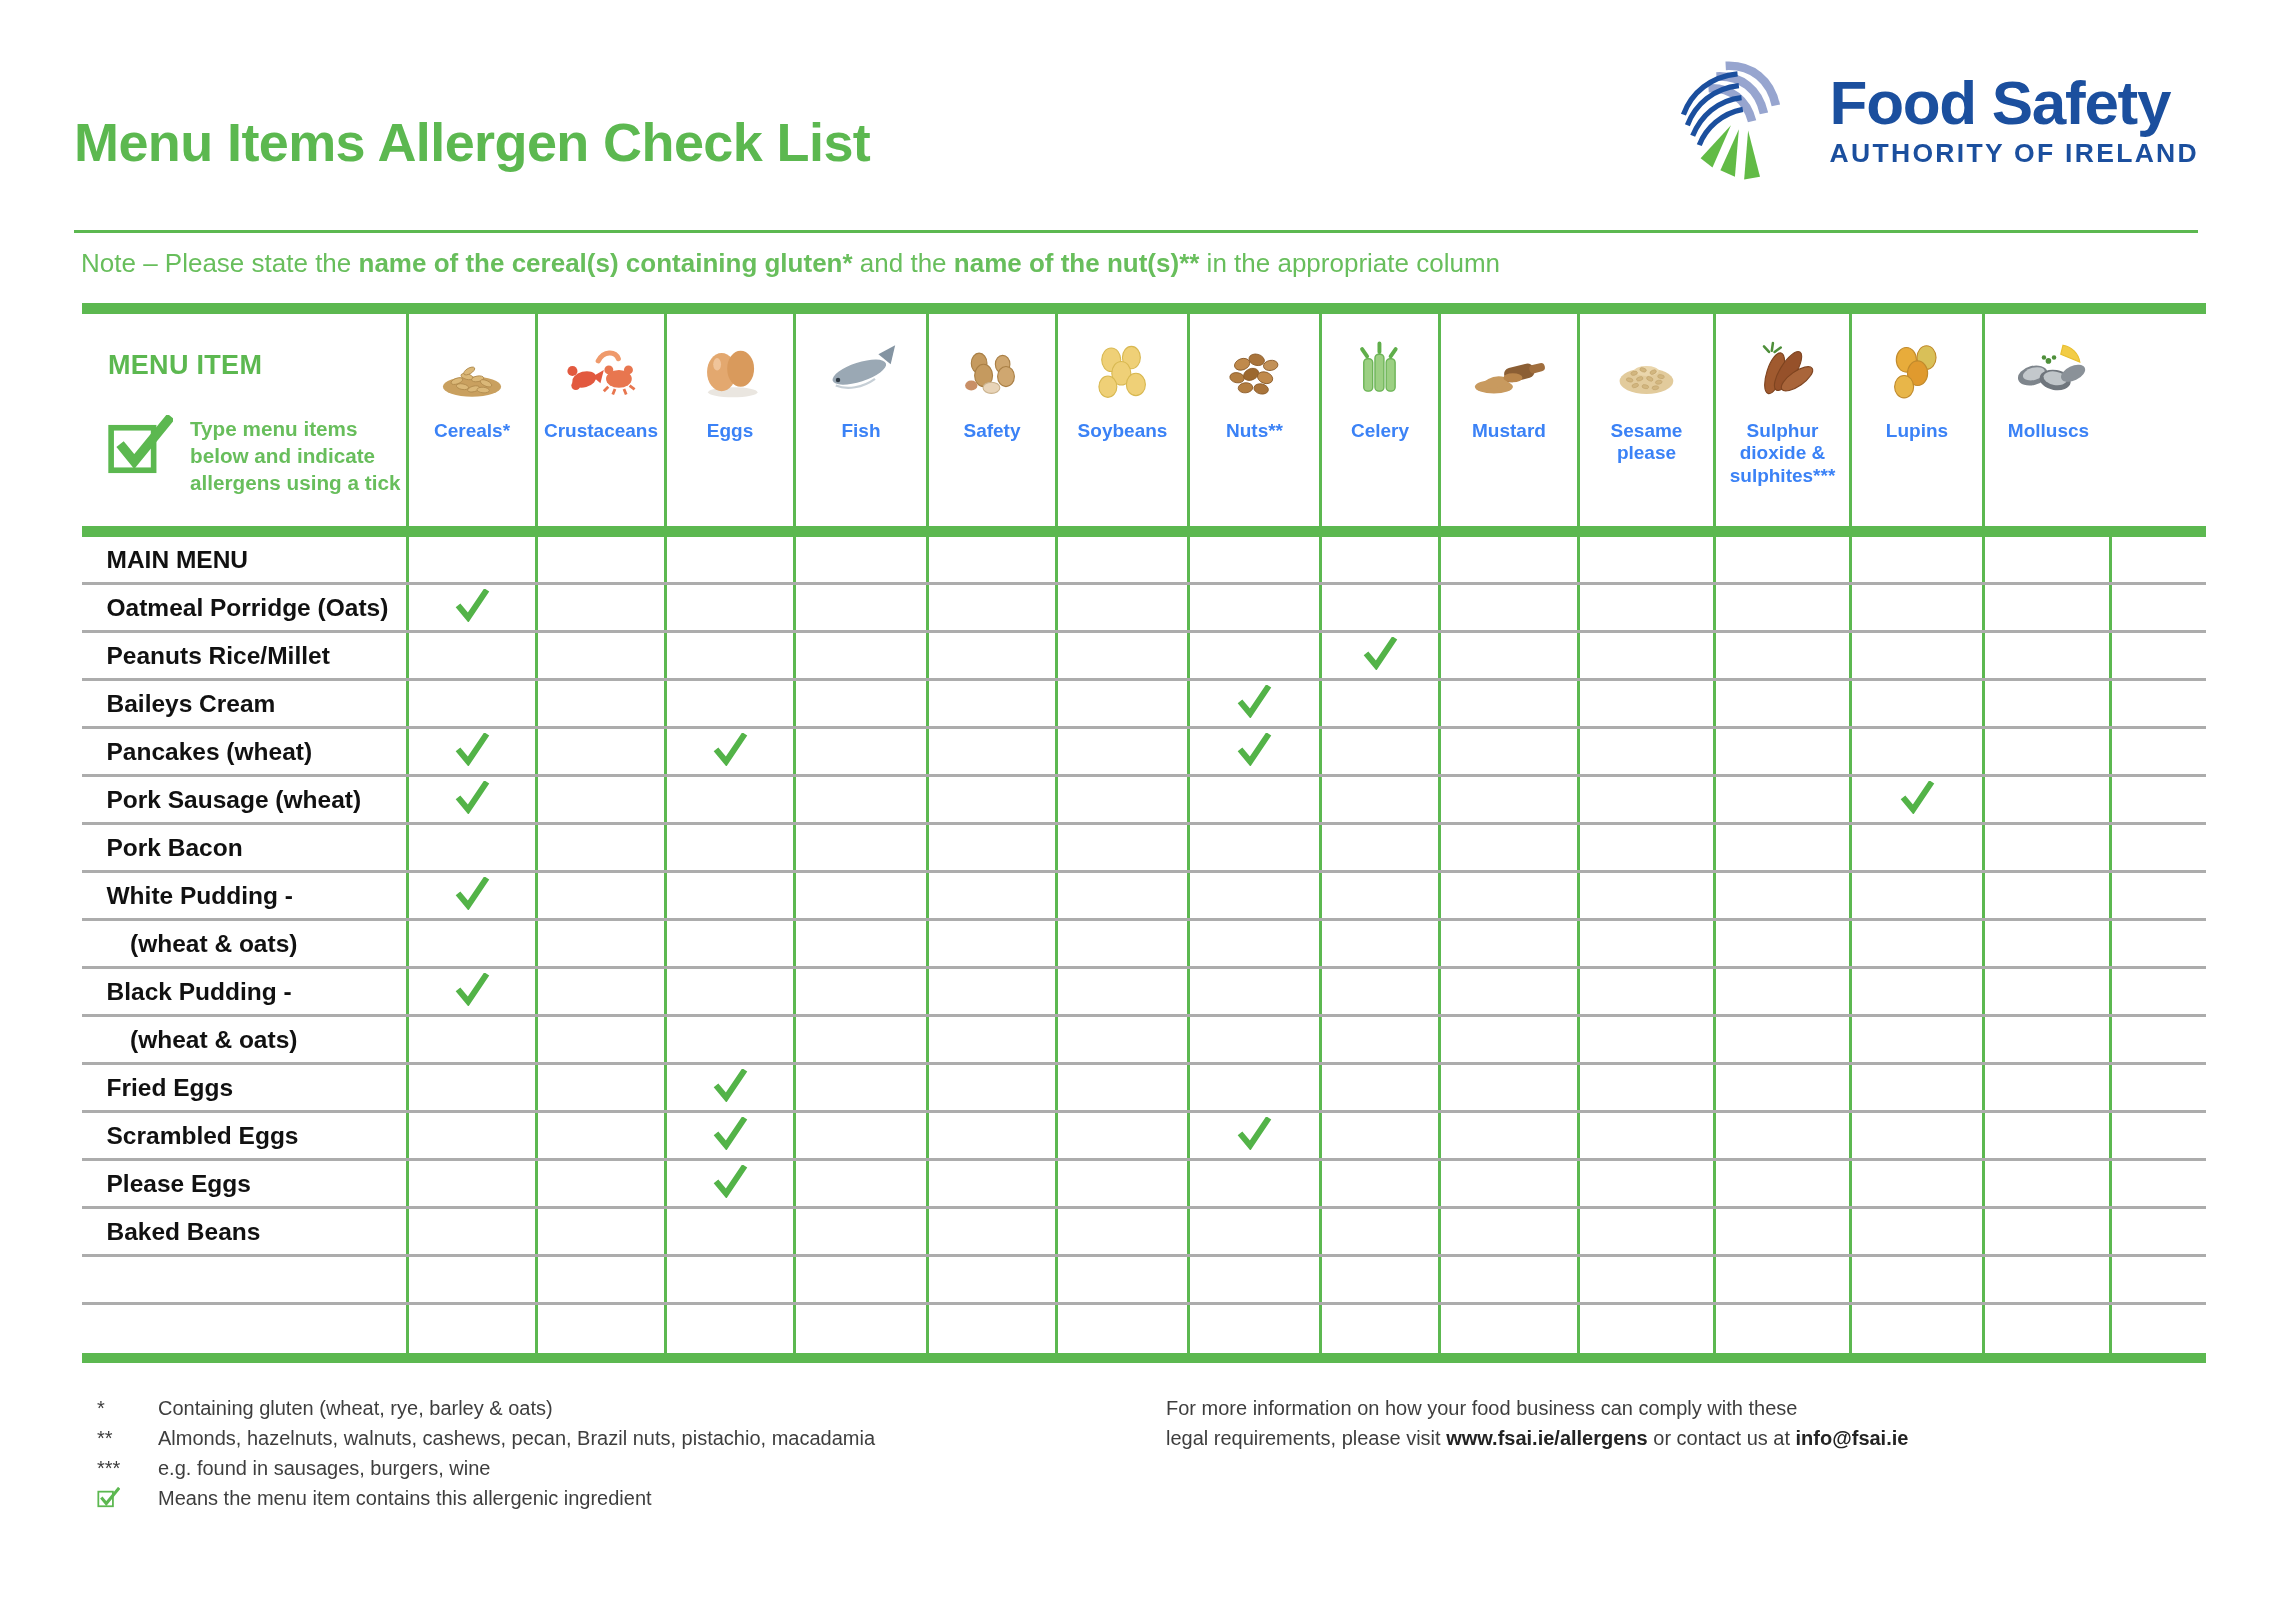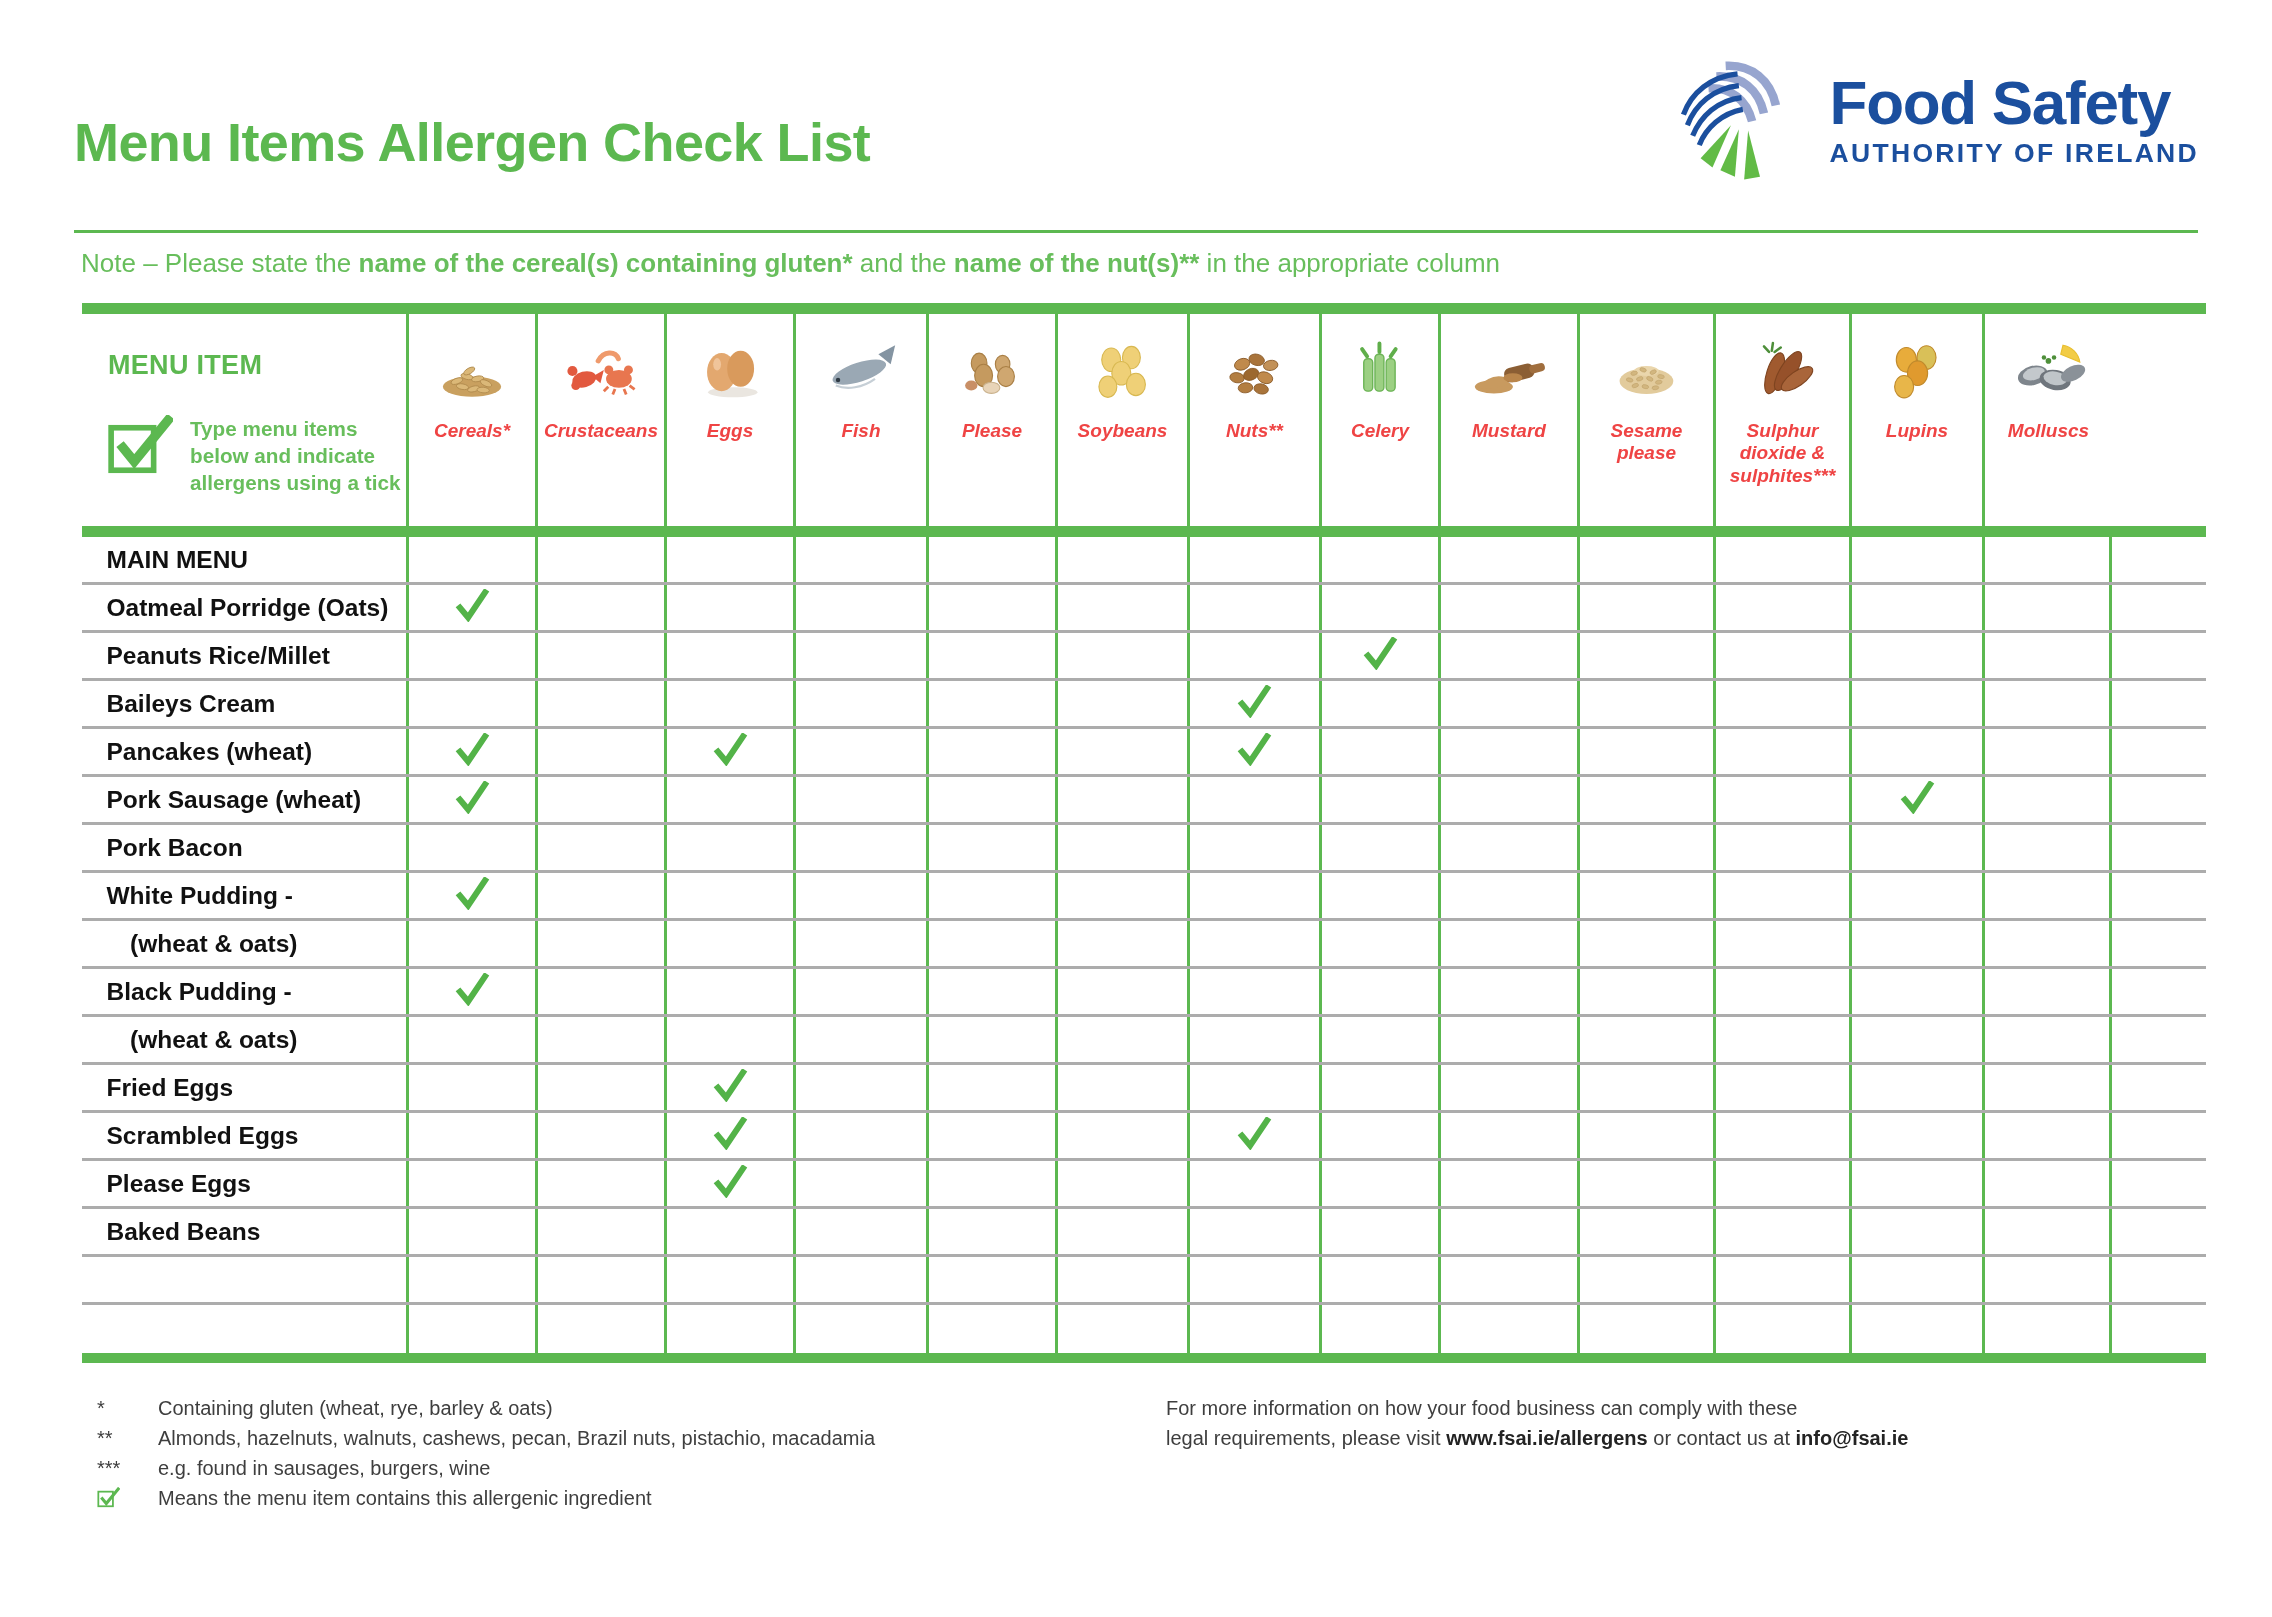--- a/index.html
+++ b/index.html
@@ -28,21 +28,21 @@
   .bar.top{height:11px;}
   .bar.sep{height:11px;}
   .bar.bottom{height:9.7px;}
 
   .grid{display:grid;grid-template-columns:var(--cols);}
   .header-row{height:212px;}
   .hcell{border-right:3.2px solid var(--green);box-sizing:border-box;display:flex;flex-direction:column;align-items:center;padding-top:19.4px;}
   .hcell.nob{border-right:none;}
   .icon{height:76px;display:flex;align-items:center;justify-content:center;}
   .icon svg{width:84px;height:72px;}
-  .hlabel{margin-top:10.3px;font-size:19px;line-height:22.6px;font-weight:bold;text-align:center;color:#ef4444;padding:0 3.9px;font-style:italic;}
+  .hlabel{margin-top:10.3px;font-size:19px;line-height:22.6px;font-weight:bold;text-align:center;color:#3b82f6;padding:0 3.9px;}
 
   .menu-head{border-right:3.2px solid var(--green);box-sizing:border-box;padding:36px 0 0 26px;display:flex;flex-direction:column;align-items:flex-start;}
   .menu-item-label{font-size:27px;font-weight:bold;color:var(--green);letter-spacing:0.3px;}
   .instr-row{display:flex;margin-top:34px;gap:17px;align-items:flex-start;}
   .cbx{width:65px;height:63px;flex:0 0 auto;}
   .instruction{font-size:20.7px;line-height:27px;font-weight:bold;color:var(--notegreen);width:220px;}
 
   .brow{height:48px;border-bottom:3.2px solid var(--grayline);box-sizing:border-box;}
   .brow.last{border-bottom:none;}
   .ncell{display:flex;align-items:center;padding-left:24.5px;font-size:24.5px;font-weight:bold;border-right:3.2px solid var(--green);box-sizing:border-box;white-space:nowrap;}
@@ -176,21 +176,21 @@
               <g stroke="#A97F45" stroke-width="2">
                 <ellipse cx="52" cy="46" rx="14" ry="18" fill="#C59A5F"></ellipse>
                 <ellipse cx="60" cy="68" rx="16" ry="20" fill="#C59A5F"></ellipse>
                 <ellipse cx="94" cy="48" rx="13" ry="16" fill="#CFA770"></ellipse>
                 <ellipse cx="100" cy="70" rx="15" ry="18" fill="#CFA770"></ellipse>
               </g>
               <ellipse cx="74" cy="90" rx="15" ry="10" fill="#E8D4B8" stroke="#C9B18C" stroke-width="2"></ellipse>
               <ellipse cx="38" cy="86" rx="11" ry="9" fill="#C98F66"></ellipse>
             </svg>
           </span>
-          <div class="hlabel">Please</div>
+          <div class="hlabel">Safety</div>
         </div>
         <div class="hcell">
           <span class="icon">
             <svg viewBox="0 0 150 120">
               <g fill="#EFD077" stroke="#D8B851" stroke-width="2">
                 <ellipse cx="54" cy="40" rx="17" ry="21"></ellipse>
                 <ellipse cx="90" cy="36" rx="16" ry="20"></ellipse>
                 <ellipse cx="72" cy="64" rx="17" ry="21"></ellipse>
                 <ellipse cx="48" cy="88" rx="16" ry="19"></ellipse>
                 <ellipse cx="98" cy="84" rx="17" ry="20"></ellipse>

